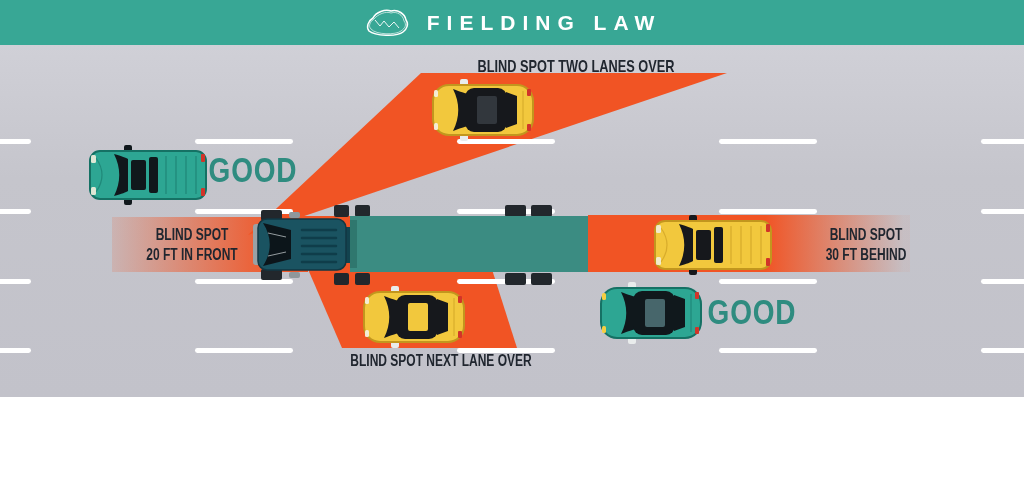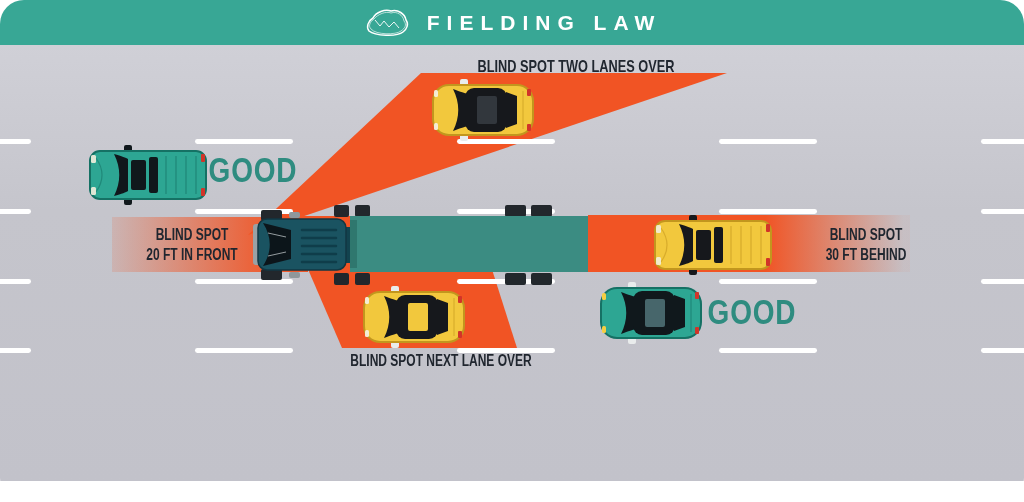--- a/index.html
+++ b/index.html
@@ -1,31 +1,30 @@
 <!DOCTYPE html>
 <html><head>
 <meta charset="utf-8">
 <style>
   html, body { margin:0; padding:0; background:#fff; }
   * { box-sizing:border-box; }
   .infographic {
     width:1024px; height:502px; overflow:hidden; position:relative;
     font-family:"Liberation Sans", sans-serif;
-    border-radius:24px;
   }
   .banner { background:#38a795; }
   .banner-top {
     height:45px; display:flex; align-items:center; justify-content:center; gap:16px;
   }
   .logo { width:48px; height:36px; flex:0 0 auto; }
   .brand {
     color:#ffffff; font-size:21px; font-weight:600; letter-spacing:7px; white-space:nowrap;
   }
   .road {
-    position:relative; height:436px;
+    position:relative; height:352px;
     background:linear-gradient(180deg,#d0d0d7 0%, #c5c5cc 38%, #c2c2ca 100%);
   }
   .diagram { position:absolute; left:0; top:0; width:1024px; height:340px; display:block; }
   .label {
     position:absolute; font-weight:700; color:#20262f; font-size:16px; line-height:20px;
     text-align:center; white-space:nowrap;
     transform:translateX(-50%) scaleX(0.75); transform-origin:50% 50%;
   }
   .label span { display:block; }
   .label-top { font-size:17px; }

